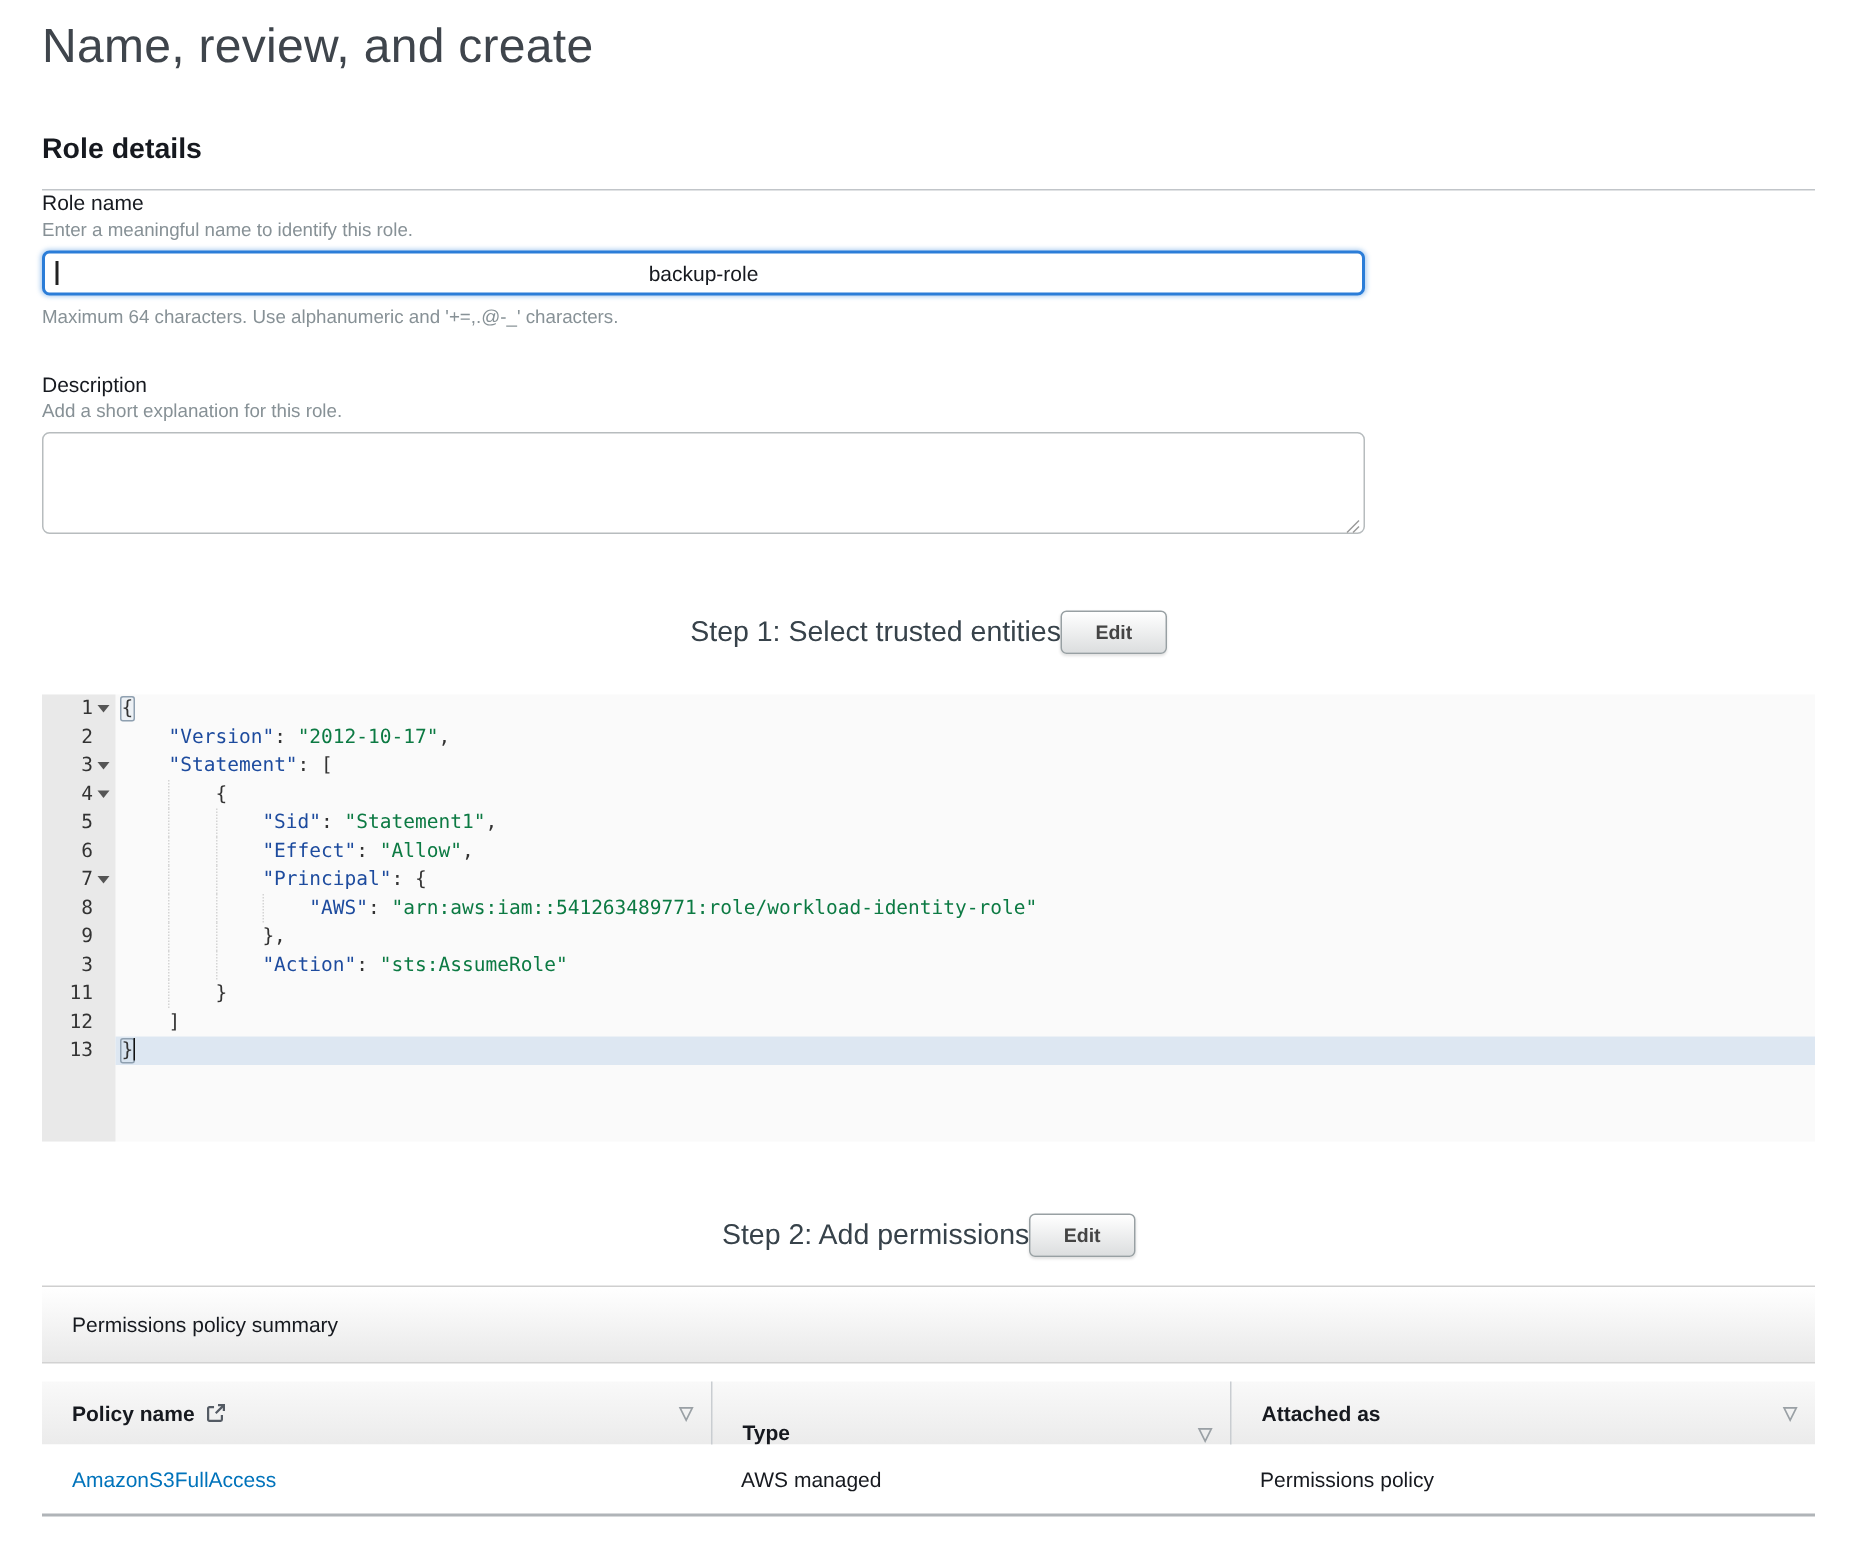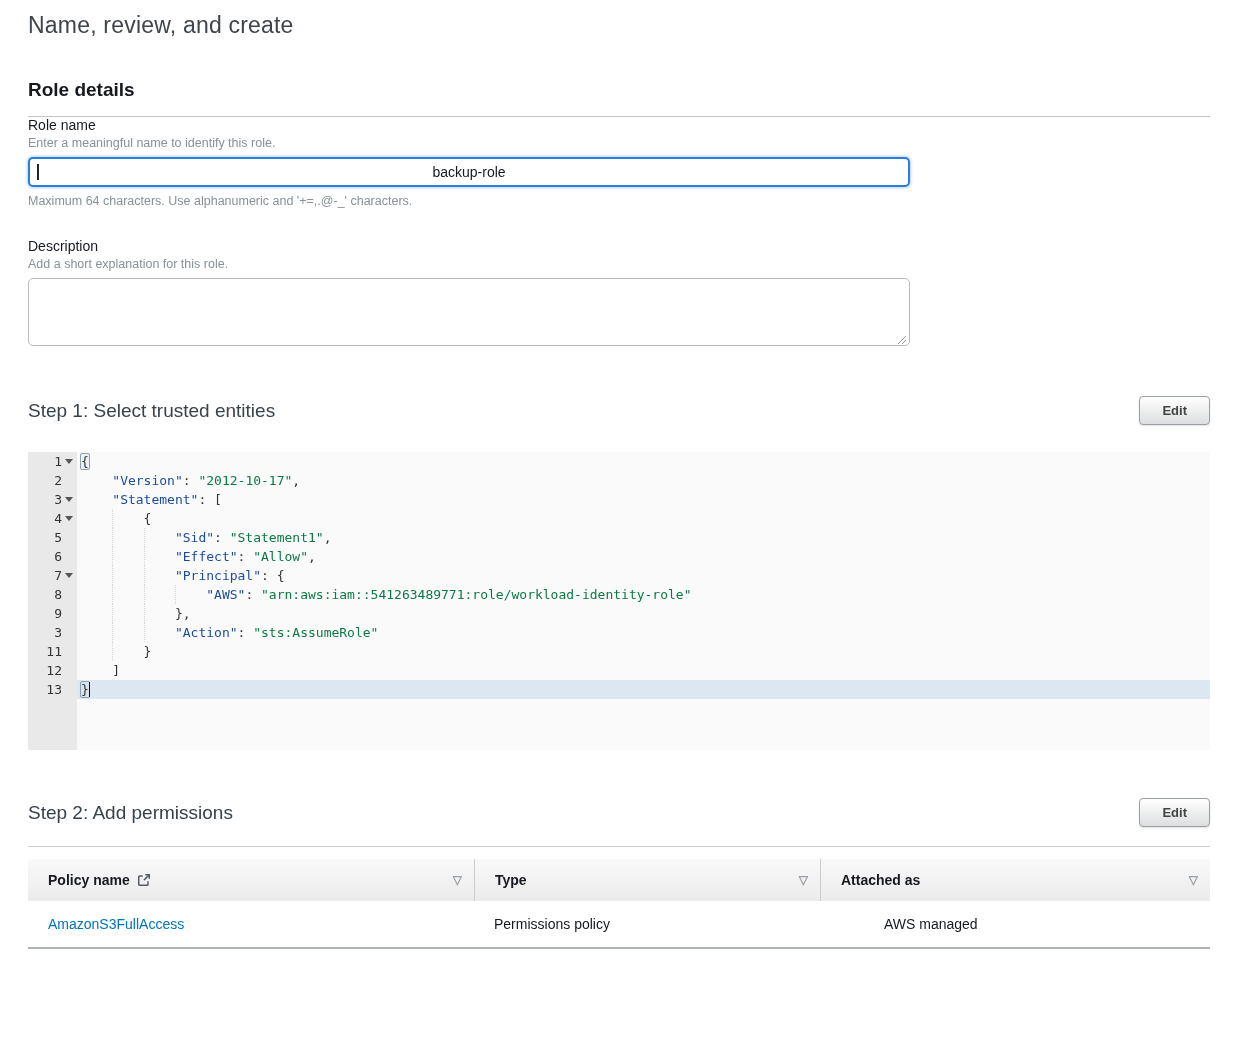--- a/index.html
+++ b/index.html
@@ -1,40 +1,40 @@
 <!DOCTYPE html>
 <html><head>
 <meta charset="utf-8">
 <style>
   * { box-sizing: border-box; }
   html,body { margin:0; padding:0; background:#fff; width:1242px; height:1037px; overflow:hidden;
               font-family:"Liberation Sans", sans-serif; color:#16191f; }
   .page { padding:8px 32px 0 28px; width:1242px; }
 
   
-  .page-title { font-size:23px; font-weight:400; color:#3f454c; margin:4px 0 0 0; letter-spacing:.2px; }
+  .page-title { font-size:32px; font-weight:400; color:#3f454c; margin:4px 0 0 0; letter-spacing:.2px; }
   .section-heading { font-size:19px; font-weight:700; color:#16191f; margin:40px 0 0 0; }
   .divider { border-top:1px solid #c1c5c9; margin-top:15px; }
 
   
   .field-label { font-size:14px; color:#16191f; margin-top:0; }
   .field-hint { font-size:12.5px; color:#879196; margin-top:3px; }
   .field-constraint { font-size:12.5px; color:#879196; margin-top:7px; }
   .input-wrap { position:relative; margin-top:7px; width:882px; }
   .text-input { width:882px; height:30px; border:2px solid #2b7dd8; border-radius:5px;
                 box-shadow:0 0 3px 1px rgba(43,125,216,.35); padding:0 8px; font-size:14px;
                 color:#16191f; outline:none; font-family:"Liberation Sans",sans-serif;text-align:center; }
   .caret { position:absolute; left:9px; top:7px; width:1.5px; height:16px; background:#222; }
   .textarea-wrap { position:relative; margin-top:7px; width:882px; }
   .description-textarea { width:882px; height:68px; border:1px solid #b7bcbe; border-radius:5px;
                 resize:none; outline:none; padding:6px 8px; font-family:"Liberation Sans",sans-serif; }
   .resize-handle { position:absolute; right:3px; bottom:5px; width:10px; height:10px; }
 
   
-  .step-header { display:flex; justify-content:space-between; align-items:center; }
+  .step-header { display:flex; justify-content:center; align-items:center; }
   .step-title { font-size:19px; font-weight:400; color:#37424a; margin:0; }
   .step1-header { margin-top:46px; }
   .step2-header { margin-top:48px; }
   .edit-btn { font-family:"Liberation Sans",sans-serif; font-size:13px; font-weight:700; color:#444;
               background:linear-gradient(to bottom,#ffffff,#dcdedf); border:1px solid #98a0a3;
               border-radius:4px; padding:6px 22px; cursor:pointer; box-shadow:0 1px 2px rgba(0,0,0,.12); }
 
   
   .editor { position:relative; margin-top:27px; width:1182px; height:298px; background:#fafafa;
             font-family:"DejaVu Sans Mono", monospace; font-size:13px; line-height:19px; }
@@ -60,21 +60,21 @@
   .panel-header { height:51px; background:linear-gradient(to bottom,#ffffff,#e9e9e9);
                   border-bottom:1px solid #d2d2d2; display:flex; align-items:center;
                   padding-left:20px; font-size:14px; color:#16191f; }
   .policy-table { margin-top:12px; width:1182px; }
   .t-header { display:flex; height:42px; background:linear-gradient(to bottom,#f9f9f9,#ebebeb); }
   .t-hcell { display:flex; align-items:center; padding:0 12px 0 20px; font-size:14px; font-weight:700; }
   .t-hcell + .t-hcell { border-left:1px solid #c9cdd1; }
   .t-filter { margin-left:auto; color:#9aa0a5; font-size:12px; cursor:pointer; }
   .t-row { display:flex; height:48px; align-items:center; background:#fff; border-bottom:2px solid #b0b4b8; }
   .t-cell { padding:0 12px 0 20px; font-size:14px; color:#16191f; }
-  .c1 { width:446px; } .c2 { width:346px; } .c3 { width:390px; }
+  .c1 { width:446px; } .c2 { width:346px;align-items:flex-end; } .c3 { width:390px; }
   .link { color:#0073bb; text-decoration:none; cursor:pointer; }
   .ext-icon { margin-left:7px; vertical-align:-2px; }
 </style>
 </head>
 <body>
 
 <div class="page">
 
   <h1 class="page-title">Name, review, and create</h1>
 
@@ -203,20 +203,23 @@
       </div>
   </div>
 
   <div class="step-header step2-header">
     <h2 class="step-title">Step 2: Add permissions</h2>
     <button class="edit-btn">Edit</button>
   </div>
 
   <hr class="rule">
 
+  <div class="panel-header">
+    <span>Permissions policy summary</span>
+  </div>
 
   <div class="policy-table">
     <div class="t-header">
       <div class="t-hcell c1">
         <span>Policy name</span>
         <svg class="ext-icon" width="14" height="14" viewBox="0 0 16 16">
           <path d="M12.5 9.5 v3.5 a1 1 0 0 1 -1 1 H3 a1 1 0 0 1 -1 -1 V4.5 a1 1 0 0 1 1 -1 h3.5" fill="none" stroke="#545b64" stroke-width="1.7"></path>
           <path d="M9.5 2 h4.5 v4.5" fill="none" stroke="#545b64" stroke-width="1.7"></path>
           <path d="M13.6 2.4 L7.8 8.2" fill="none" stroke="#545b64" stroke-width="1.7"></path>
         </svg>
@@ -226,18 +229,18 @@
         <span>Type</span>
         <span class="t-filter">▽</span>
       </div>
       <div class="t-hcell c3">
         <span>Attached as</span>
         <span class="t-filter">▽</span>
       </div>
     </div>
     <div class="t-row">
       <div class="t-cell c1"><a class="link">AmazonS3FullAccess</a></div>
+      <div class="t-cell c2">AWS managed</div>
       <div class="t-cell c3">Permissions policy</div>
-      <div class="t-cell c2">AWS managed</div>
     </div>
   </div>
 
 </div>
 
 </body></html>

